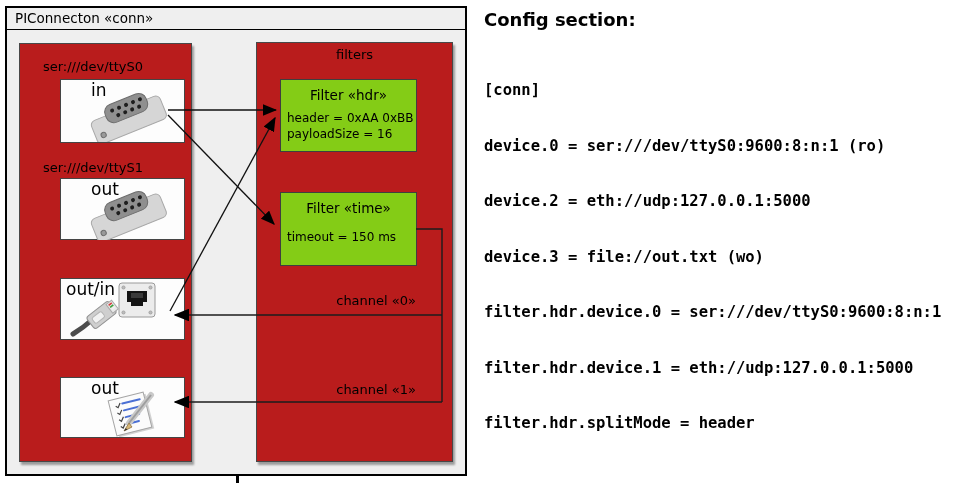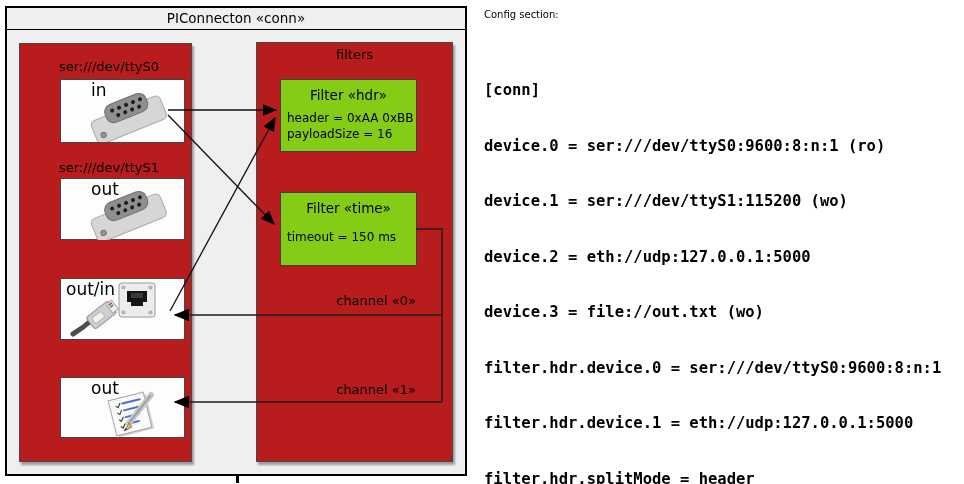--- a/index.html
+++ b/index.html
@@ -2,33 +2,33 @@
 <html><head>
 <meta charset="utf-8">
 <style>
   html,body { margin:0; padding:0; background:#fff; }
   .stage { position:relative; width:964px; height:484px; background:#ffffff;
            font-family:"DejaVu Sans", sans-serif; color:#000; overflow:hidden; }
 
   
   .outer { position:absolute; left:5px; top:6px; width:458px; height:466px;
            background:#efefef; border:2.6px solid #000; }
-  .titlebar { height:21px; border-bottom:1.3px solid #000; text-align:center;
-              font-size:13.5px; line-height:21px; }
+  .titlebar { height:21px; border-bottom:1.3px solid #000; text-align:left;
+              font-size:13.5px; line-height:21px;padding-left:8px; }
 
   
   .panel { position:absolute; background:#b91c1c; border:1.3px solid #484848;
            box-shadow:2px 3px 2px rgba(0,0,0,0.35); }
   .panel-devices { left:19px; top:43px; width:171px; height:417px; }
   .panel-filters { left:256px; top:42px; width:195px; height:418px; }
   .filters-label { text-align:center; font-size:13px; margin-top:4px; }
 
   
   .dev-label { position:absolute; left:19px; width:148px; text-align:center;
-               font-size:13px;margin-left:16px; }
+               font-size:13px; }
   .devbox { position:absolute; left:60px; width:123px; background:#fdfdfd;
             border:1.4px solid #454545; }
   .role { position:absolute; font-size:17px; line-height:19px; top:1px; left:30px; }
   .role-eth { left:5px; }
   .icon-abs { position:absolute; }
 
   
   .filterbox { position:absolute; left:280px; width:135px; background:#84cc16;
                border:1.4px solid #3f3f3f; }
   .filter-title { text-align:center; font-size:13.5px; margin-top:7px; }
@@ -40,21 +40,21 @@
                 font-size:13px; }
 
   
   .overlay { position:absolute; left:0; top:0; width:964px; height:484px;
              pointer-events:none; z-index:10; }
 
   
   .tick { position:absolute; left:236px; top:476px; width:3px; height:7px; background:#000; }
 
   
-  .cfg-head { position:absolute; left:484px; top:9px; font-size:10px; font-weight:normal; }
+  .cfg-head { position:absolute; left:484px; top:9px; font-size:18px; font-weight:bold; }
   .cfg-lines { position:absolute; left:484px; top:44px;
                font-family:"DejaVu Sans Mono", monospace; font-weight:bold;
                font-size:15.5px; line-height:18.5px; white-space:pre; }
 </style>
 </head>
 <body>
 
 <div class="stage">
 
   <div class="outer">
@@ -186,21 +186,20 @@
     <path d="M442,402 L175,402" stroke="#1c1c1c" stroke-width="1.4" marker-end="url(#arr)"></path>
   </svg>
 
   <div class="tick"></div>
 
   <div class="cfg-head">Config section:</div>
 
   <div class="cfg-lines">
     <div>[conn]</div>
     <div>device.0 = ser:///dev/ttyS0:9600:8:n:1 (ro)</div>
-    <div>device.1 = ser:///dev/ttyS1:115200 (wo)</div>
     <div>device.2 = eth://udp:127.0.0.1:5000</div>
     <div>device.3 = file://out.txt (wo)</div>
     <div>filter.hdr.device.0 = ser:///dev/ttyS0:9600:8:n:1</div>
     <div>filter.hdr.device.1 = eth://udp:127.0.0.1:5000</div>
     <div>filter.hdr.splitMode = header</div>
     
     
     
     
     

